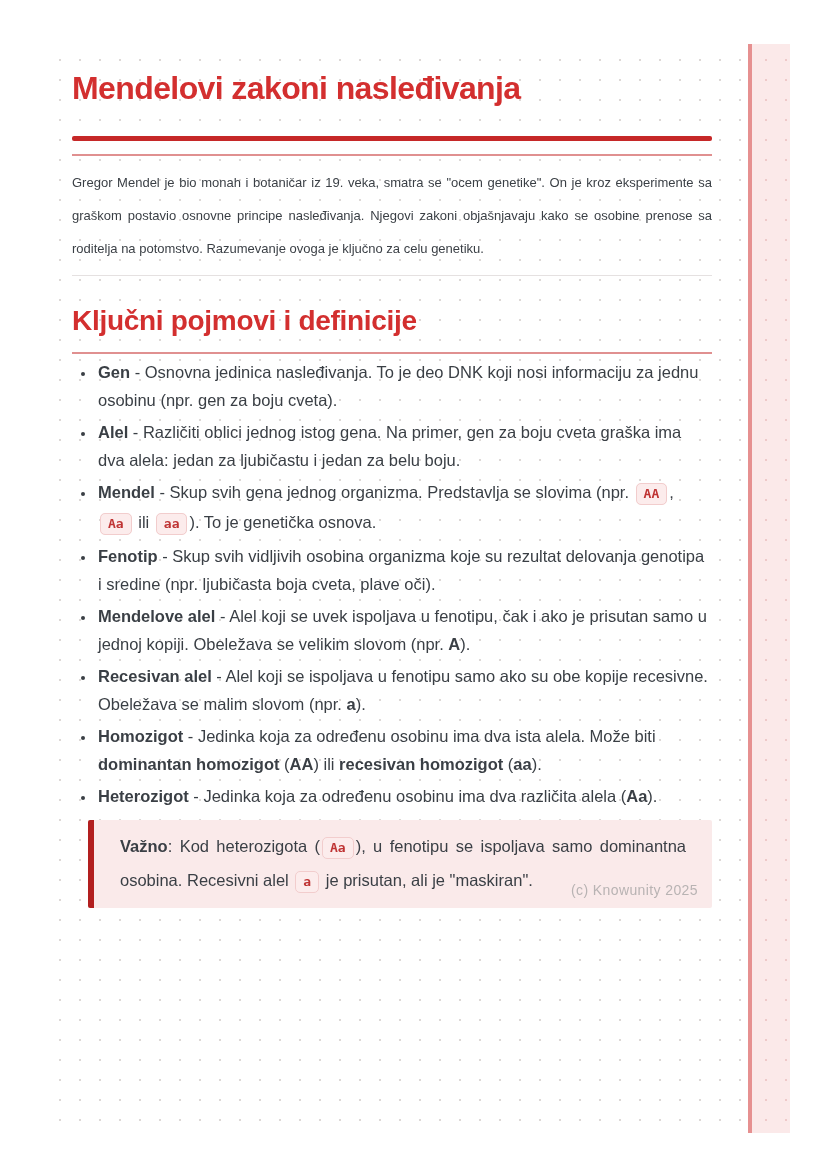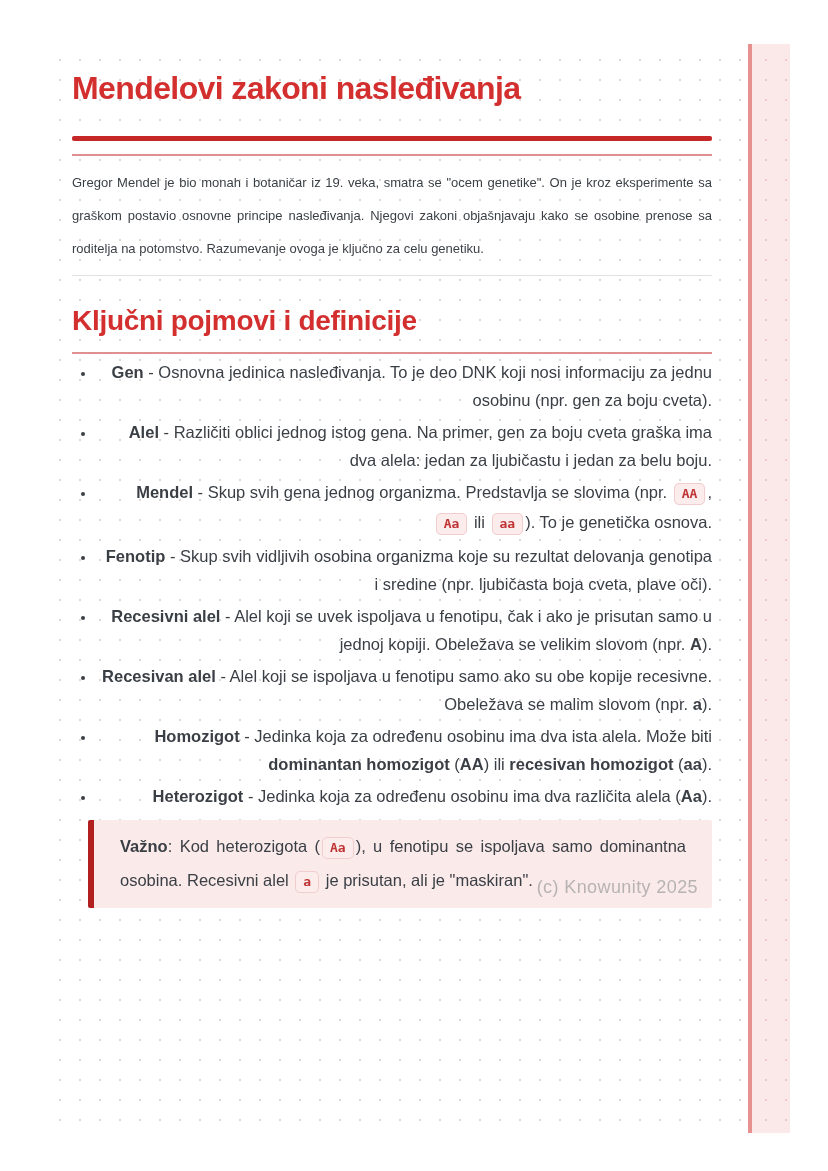--- a/index.html
+++ b/index.html
@@ -76,21 +76,21 @@
     margin: 10px 0 0;
     border: none;
     border-top: 1px solid var(--divider, #e5e1e1);
   }
   ul.terms {
     margin: 4px 0 0;
     padding-left: 24px;
     font-size: 16.5px;
     line-height: 28px;
   }
-  ul.terms li { padding-left: 2px; text-align: right; }
+  ul.terms li { padding-left: 2px; }
   ul.terms li::marker { color: var(--text, #3a3f45); font-size: 14px; }
   ul.terms li + li { margin-top: 4px; }
   .b { font-weight: bold; }
   code.badge {
     font-family: "DejaVu Sans Mono", "Liberation Mono", monospace;
     font-weight: bold;
     font-size: 13px;
     color: var(--badge-text, #bf3434);
     background: var(--badge-bg, #fcecec);
     border: 1px solid var(--badge-border, #f2cdcd);
@@ -110,21 +110,21 @@
   .callout p {
     margin: 0;
     font-size: 16.5px;
     line-height: 33px;
     text-align: justify;
   }
   .footer-credit {
     position: absolute;
     right: 14px;
     bottom: 10px;
-    font-size: 18px;
+    font-size: 14px;
     letter-spacing: 0.4px;
     color: var(--footer, #b8b3b3);
     z-index: 2;
   }
 </style>
 </head>
 <body>
 
 <div class="sheet">
   <div class="stripe"></div>
@@ -143,21 +143,21 @@
 
     <section>
       <h2 class="section-heading">Ključni pojmovi i definicije</h2>
       <div class="rule-thin"></div>
 
       <ul class="terms" id="terms-list">
           <li><span class="b">Gen</span><span> - Osnovna jedinica nasleđivanja. To je deo DNK koji nosi informaciju za jednu osobinu (npr. gen za boju cveta).</span></li>
           <li><span class="b">Alel</span><span> - Različiti oblici jednog istog gena. Na primer, gen za boju cveta graška ima dva alela: jedan za ljubičastu i jedan za belu boju.</span></li>
           <li><span class="b">Mendel</span><span> - Skup svih gena jednog organizma. Predstavlja se slovima (npr. </span><code class="badge">AA</code><span>, </span><code class="badge">Aa</code><span> ili </span><code class="badge">aa</code><span>). To je genetička osnova.</span></li>
           <li><span class="b">Fenotip</span><span> - Skup svih vidljivih osobina organizma koje su rezultat delovanja genotipa i sredine (npr. ljubičasta boja cveta, plave oči).</span></li>
-          <li><span class="b">Recesivni alel</span><span> - Alel koji se uvek ispoljava u fenotipu, čak i ako je prisutan samo u jednoj kopiji. Obeležava se velikim slovom (npr. </span><span class="b">A</span><span>).</span></li>
+          <li><span class="b">Mendelove alel</span><span> - Alel koji se uvek ispoljava u fenotipu, čak i ako je prisutan samo u jednoj kopiji. Obeležava se velikim slovom (npr. </span><span class="b">A</span><span>).</span></li>
           <li><span class="b">Recesivan alel</span><span> - Alel koji se ispoljava u fenotipu samo ako su obe kopije recesivne. Obeležava se malim slovom (npr. </span><span class="b">a</span><span>).</span></li>
           <li><span class="b">Homozigot</span><span> - Jedinka koja za određenu osobinu ima dva ista alela. Može biti </span><span class="b">dominantan homozigot</span><span> (</span><span class="b">AA</span><span>) ili </span><span class="b">recesivan homozigot</span><span> (</span><span class="b">aa</span><span>).</span></li>
           <li><span class="b">Heterozigot</span><span> - Jedinka koja za određenu osobinu ima dva različita alela (</span><span class="b">Aa</span><span>).</span></li>
         </ul>
 
       <div class="callout">
         <p id="callout-text"><span class="b">Važno</span><span>: Kod heterozigota (</span><code class="badge">Aa</code><span>), u fenotipu se ispoljava samo dominantna osobina. Recesivni alel </span><code class="badge">a</code><span> je prisutan, ali je "maskiran".</span></p>
       </div>
     </section>
 

